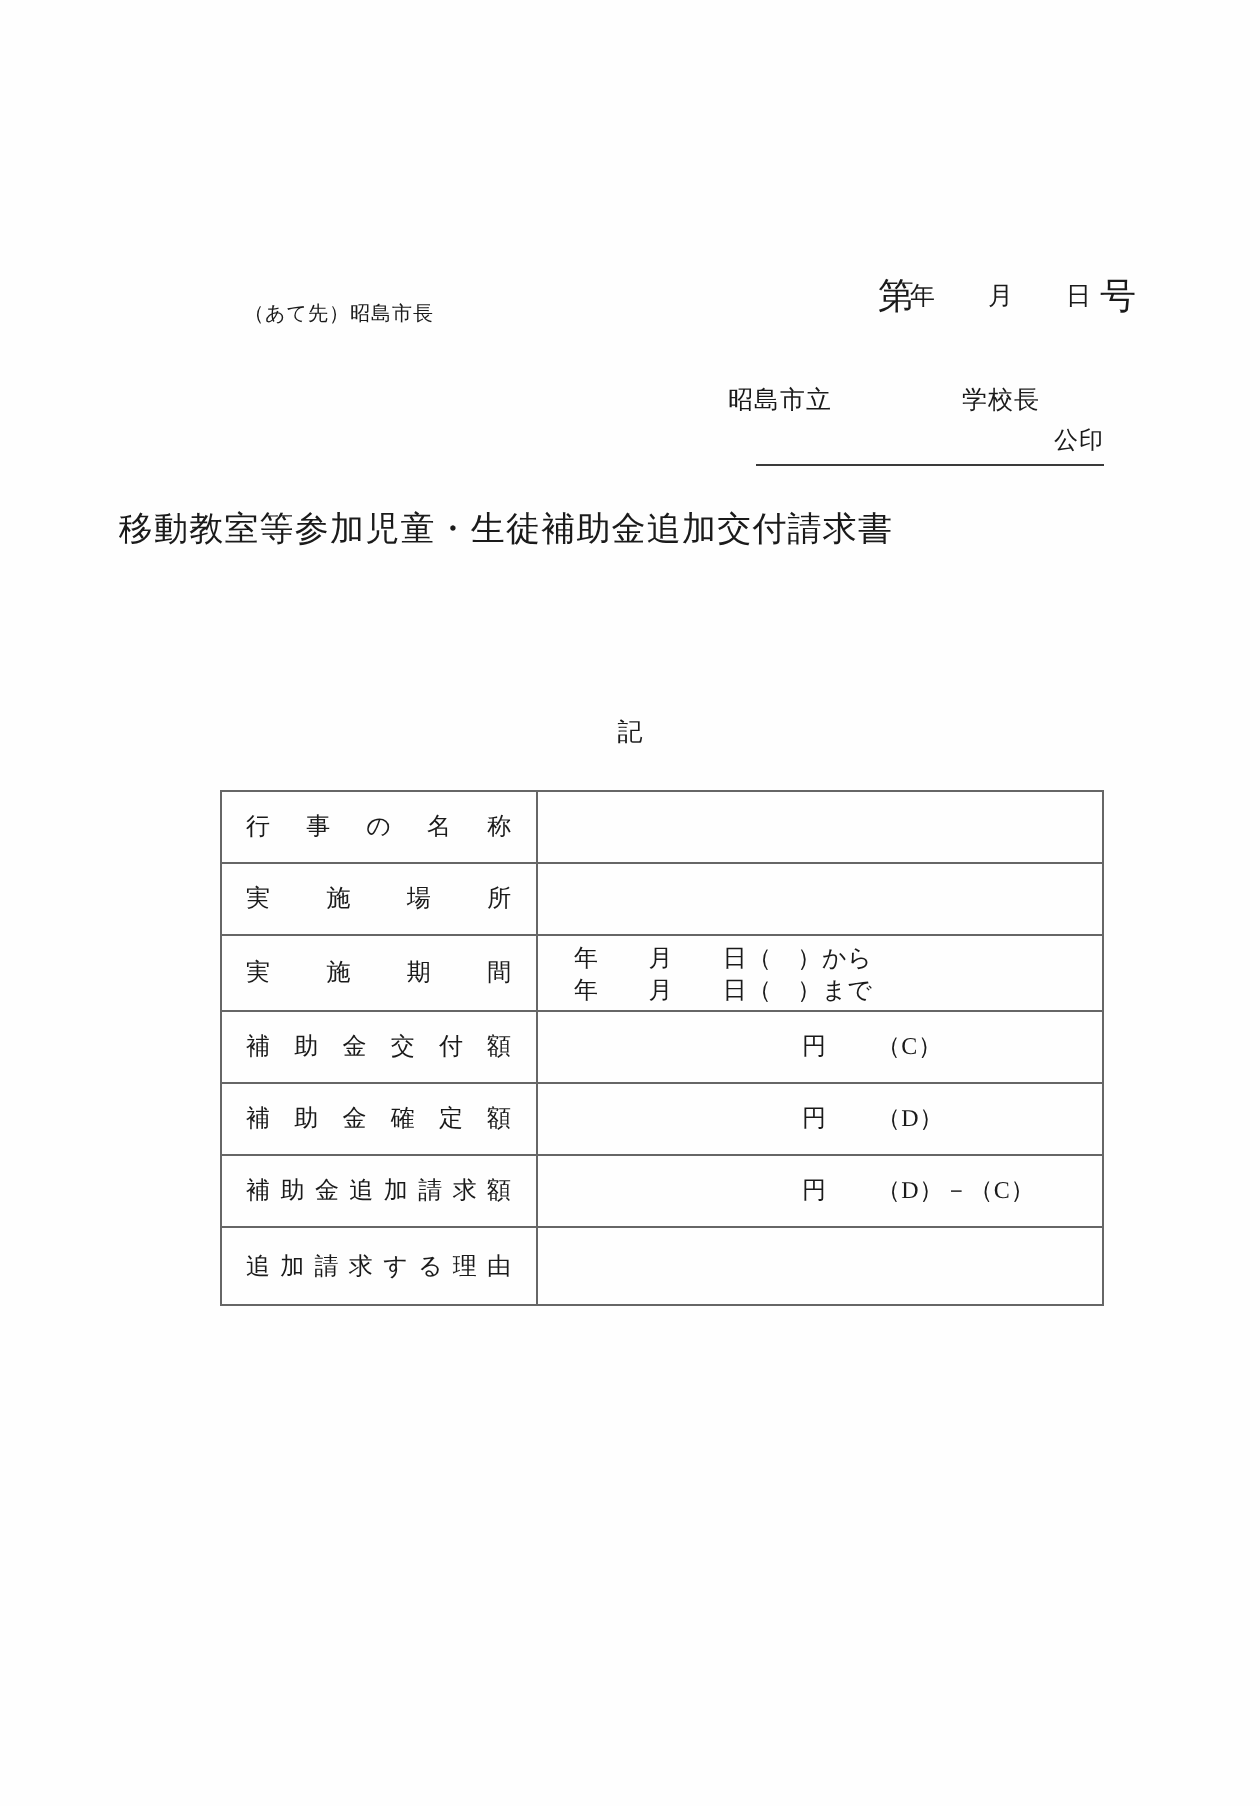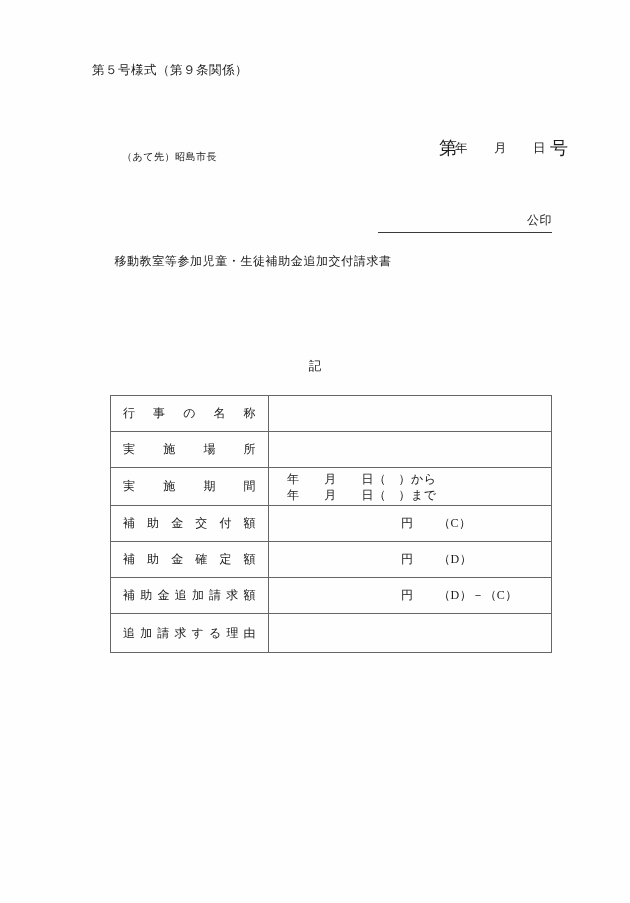--- a/index.html
+++ b/index.html
@@ -71,21 +71,21 @@
     left: 0; right: 0;
     bottom: -1px;
     border-bottom: 1px solid #3a3a3a;
   }
 
   
   #doc-title {
     left: 0; top: 253px;
     width: 506px;
     text-align: center;
-    font-size: 12px;
+    font-size: 17px;
     letter-spacing: 0.6px;
     white-space: normal;
   }
 
   
   #body-text {
     position: absolute;
     left: 96px; top: 298px;
     width: 480px;
     font-size: 12.5px;
@@ -144,28 +144,28 @@
   .value-amount {
     padding-left: 114px;
     white-space: pre;
   }
 </style>
 </head>
 <body>
 
 <div class="page">
 
-  <div class="abs" id="form-number">第５号様式（第９条関係）</div>
 
   <div class="abs" id="doc-number">第　　　　　号</div>
 
   <div class="abs" id="doc-date">年　　月　　日</div>
 
   <div class="abs" id="addressee">（あて先）昭島市長</div>
 
+  <div class="abs" id="issuer-line">昭島市立　　　　　学校長</div>
 
   <div id="seal-row">
     <span id="seal-label">公印</span>
     <span id="seal-underline"></span>
   </div>
 
   <div class="abs" id="doc-title">移動教室等参加児童・生徒補助金追加交付請求書</div>
 
 
   <div class="abs" id="ki-marker">記</div>

